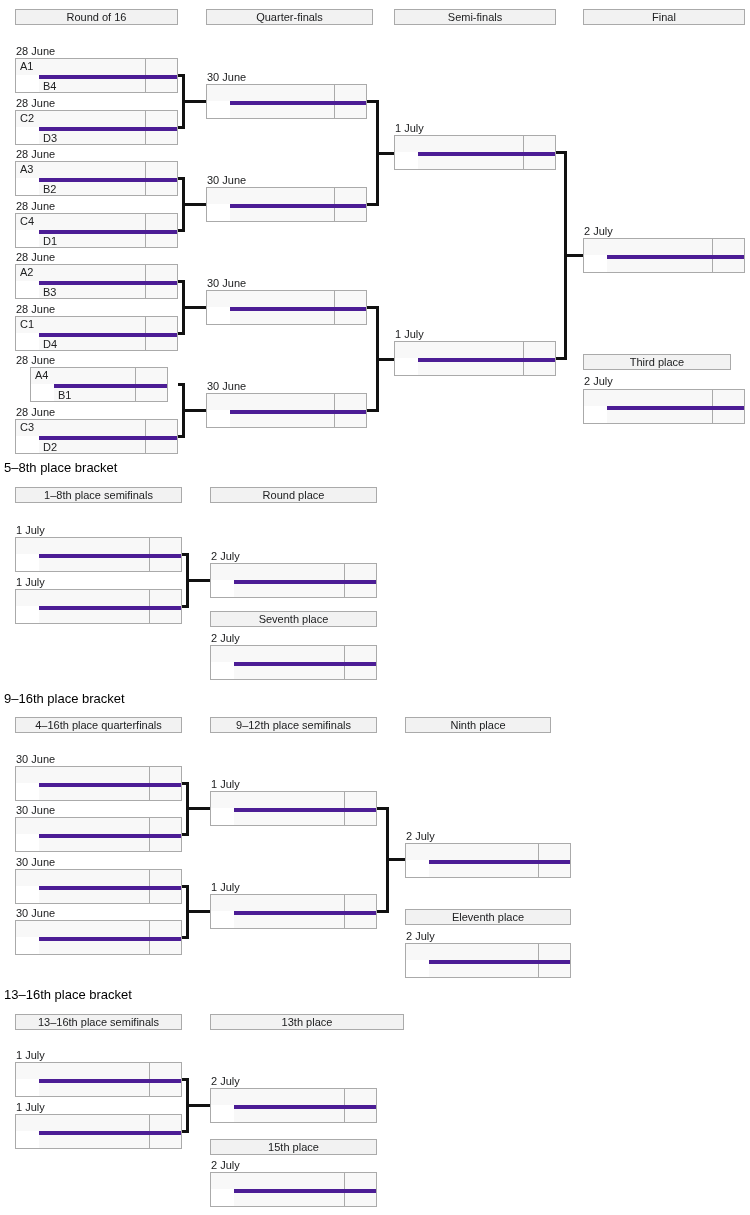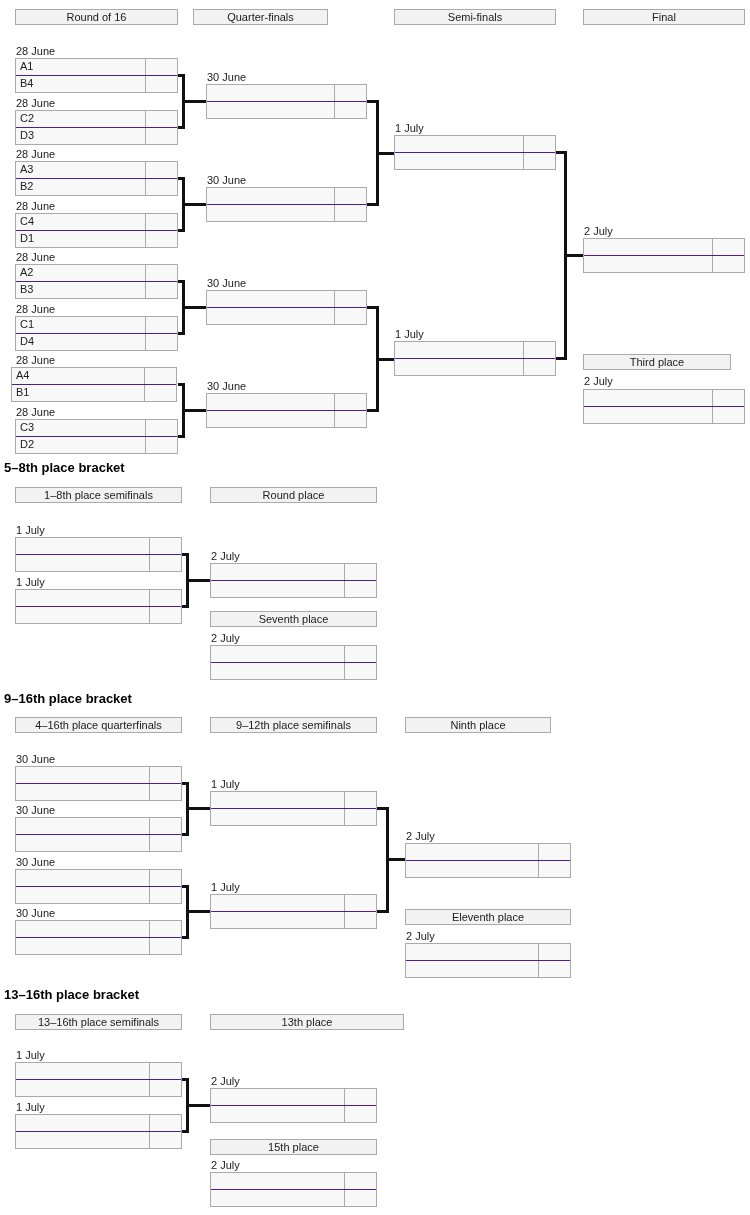--- a/index.html
+++ b/index.html
@@ -9,51 +9,51 @@
     color:#202122;
   }
   .stage{position:relative;width:750px;height:1215px;background:#fff;overflow:hidden;}
   .hdr{
     position:absolute;box-sizing:border-box;height:16px;
     background:#f2f2f2;border:1px solid #aaa;
     font-size:11px;line-height:14px;text-align:center;
     color:#202122;white-space:nowrap;overflow:hidden;
   }
   .sect{
-    position:absolute;font-size:13px;font-weight:bold;color:#000;
+    position:absolute;font-size:13px;font-weight:normal;color:#000;
     white-space:nowrap;line-height:13px;
   }
   .date{
     position:absolute;font-size:11px;line-height:12px;color:#202122;white-space:nowrap;
   }
   .match{
     position:absolute;box-sizing:border-box;
     border:1px solid #aaa;background:#fff;
   }
   .trow{display:flex;height:16px;background:#f8f8f8;box-sizing:border-box;}
-  .trow.b{height:17px;border-top:1px solid #4c1d95;}
+  .trow.b{height:17px;border-top:4px solid #4c1d95;margin-left:23px;}
   .tname{
     flex:1 1 auto;font-size:11px;line-height:15px;padding-left:4px;
     overflow:hidden;white-space:nowrap;
   }
   .tscore{
     flex:0 0 31px;width:31px;border-left:1px solid #aaa;
     font-size:11px;line-height:15px;text-align:center;background:#f8f8f8;
   }
   .hl{position:absolute;height:3px;background:#111;}
   .vl{position:absolute;width:3px;background:#111;}
 </style>
 </head>
 <body>
 
 <div class="stage">
 
   <div>
     <div class="hdr" style="left:15px;top:9px;width:163px">Round of 16</div>
-    <div class="hdr" style="left:193px;top:9px;width:135px">Quarter-finals</div>
+    <div class="hdr" style="left:206px;top:9px;width:167px">Quarter-finals</div>
     <div class="hdr" style="left:394px;top:9px;width:162px">Semi-finals</div>
     <div class="hdr" style="left:583px;top:9px;width:162px">Final</div>
 
     <div class="date" style="left:16px;top:45px">28 June</div>
     <div class="match" style="left:15px;top:58px;width:163px">
       <div class="trow">
           <div class="tname">A1</div>
           <div class="tscore"></div>
         </div>
       <div class="trow b">
@@ -110,21 +110,21 @@
       <div class="trow">
           <div class="tname">C1</div>
           <div class="tscore"></div>
         </div>
       <div class="trow b">
           <div class="tname">D4</div>
           <div class="tscore"></div>
         </div>
     </div>
     <div class="date" style="left:16px;top:354px">28 June</div>
-    <div class="match" style="left:11px;top:367px;width:166px">
+    <div class="match" style="left:30px;top:367px;width:138px">
       <div class="trow">
           <div class="tname">A4</div>
           <div class="tscore"></div>
         </div>
       <div class="trow b">
           <div class="tname">B1</div>
           <div class="tscore"></div>
         </div>
     </div>
     <div class="date" style="left:16px;top:406px">28 June</div>

